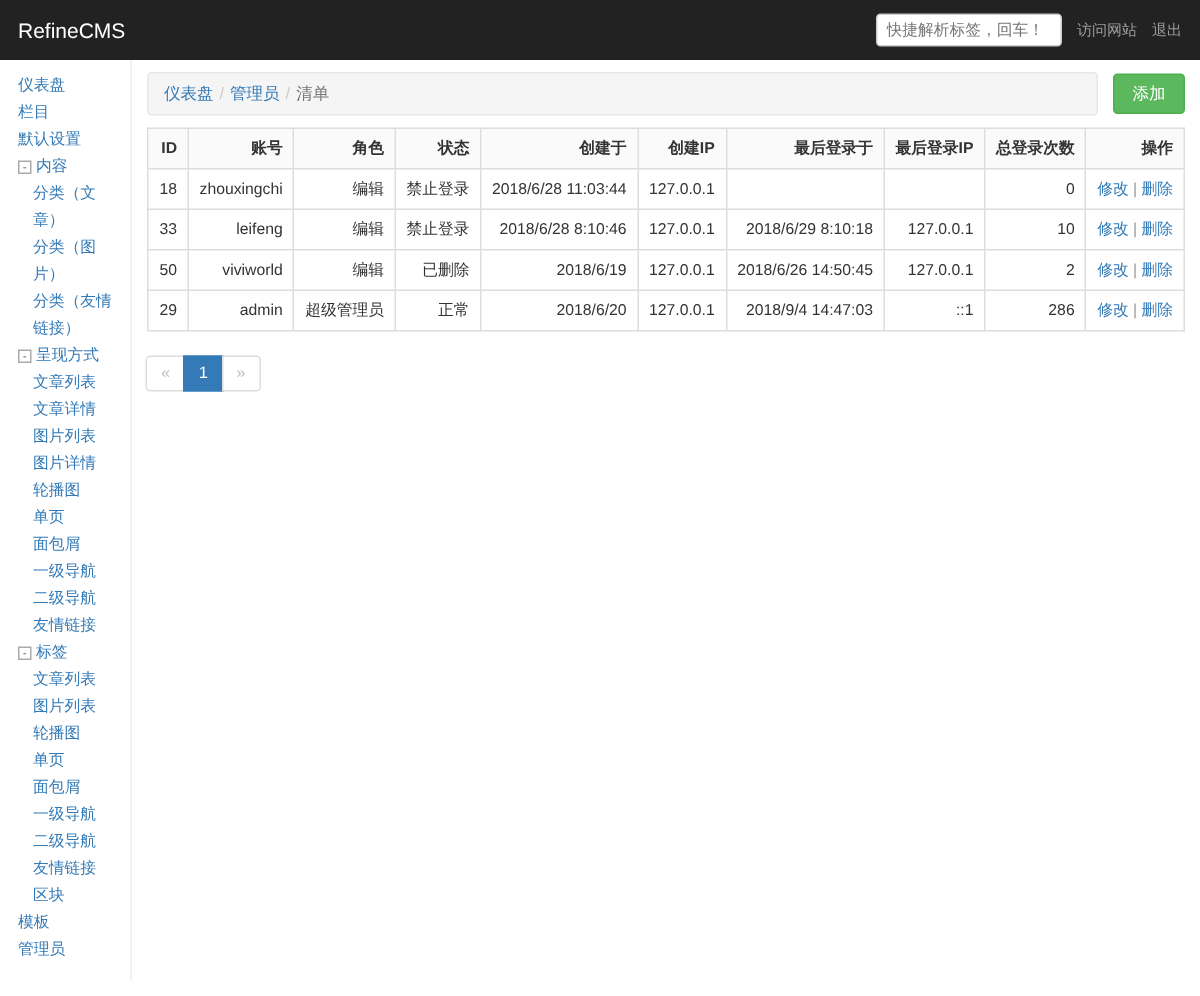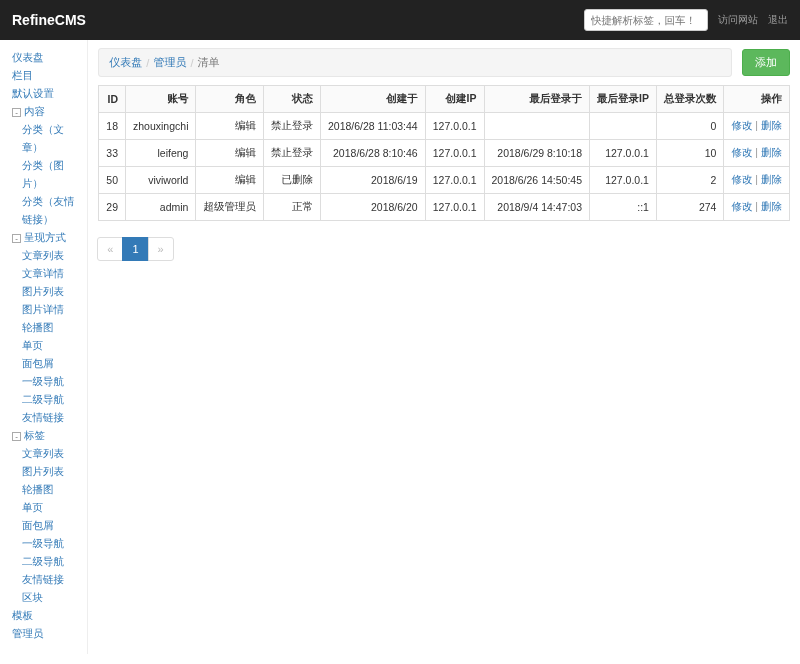--- a/index.html
+++ b/index.html
@@ -1,19 +1,19 @@
 <!DOCTYPE html>
 <html><head>
 <meta charset="utf-8">
 <style>
 *{box-sizing:border-box;margin:0;padding:0}
 body{font-family:"Helvetica Neue",Helvetica,Arial,sans-serif;font-size:10.5px;color:#333;background:#fff}
 a{color:#337ab7;text-decoration:none;cursor:pointer}
 .topbar{background:#222;color:#9d9d9d;height:40px;display:flex;align-items:center;padding:0 12px;justify-content:space-between}
-.brand{color:#fff;font-size:14px;font-weight:700}
+.brand{color:#fff;font-size:14px;font-weight:400}
 .topbar-right{display:flex;align-items:center;gap:10px}
 .search-input{background:#fff;border:1px solid #ccc;border-radius:3px;padding:4px 6px;font-size:10.5px;width:124px}
 .top-link{color:#9d9d9d;font-size:10px}
 .layout{display:flex;min-height:520px}
 .sidebar{width:145px;padding:8px 6px 12px 10px;border-right:1px solid #eee}
 .tree{list-style:none}
 .tree li{line-height:18px}
 .tree a{font-size:10.5px}
 .tree .lvl1{padding-left:2px}
 .tree .lvl2{padding-left:12px}
@@ -149,21 +149,21 @@
           </tr>
           <tr>
             <td>29</td>
             <td>admin</td>
             <td>超级管理员</td>
             <td>正常</td>
             <td>2018/6/20</td>
             <td>127.0.0.1</td>
             <td>2018/9/4 14:47:03</td>
             <td>::1</td>
-            <td>274</td>
+            <td>286</td>
             <td><a>修改</a><span class="op-sep"> | </span><a>删除</a></td>
           </tr>
         </tbody>
     </table>
 
     <div class="pagination">
       <span class="page-item disabled">«</span>
       <span class="page-item active">1</span>
       <span class="page-item disabled">»</span>
     </div>

